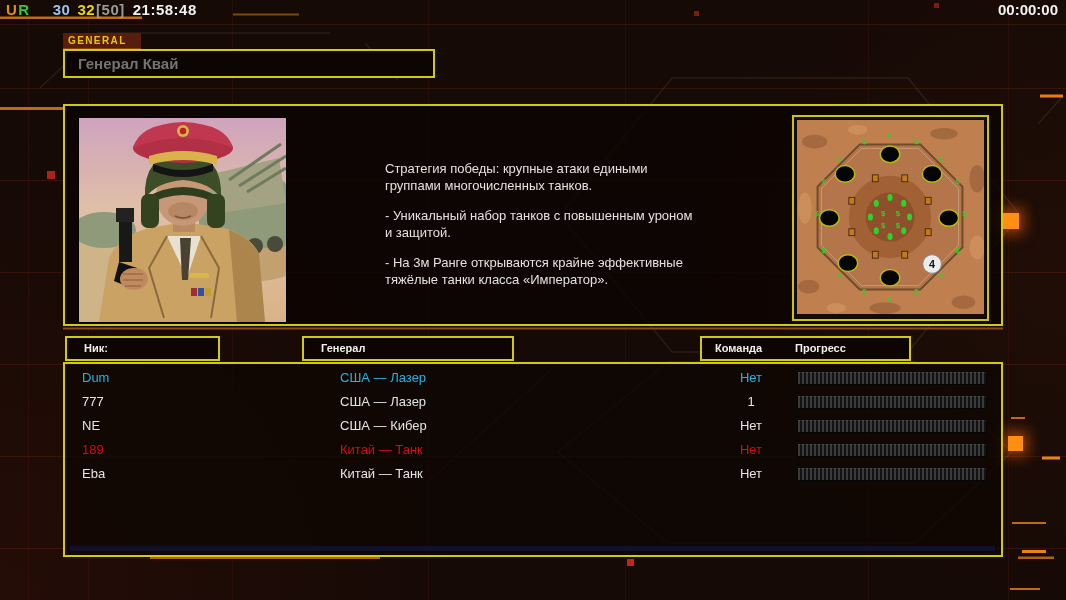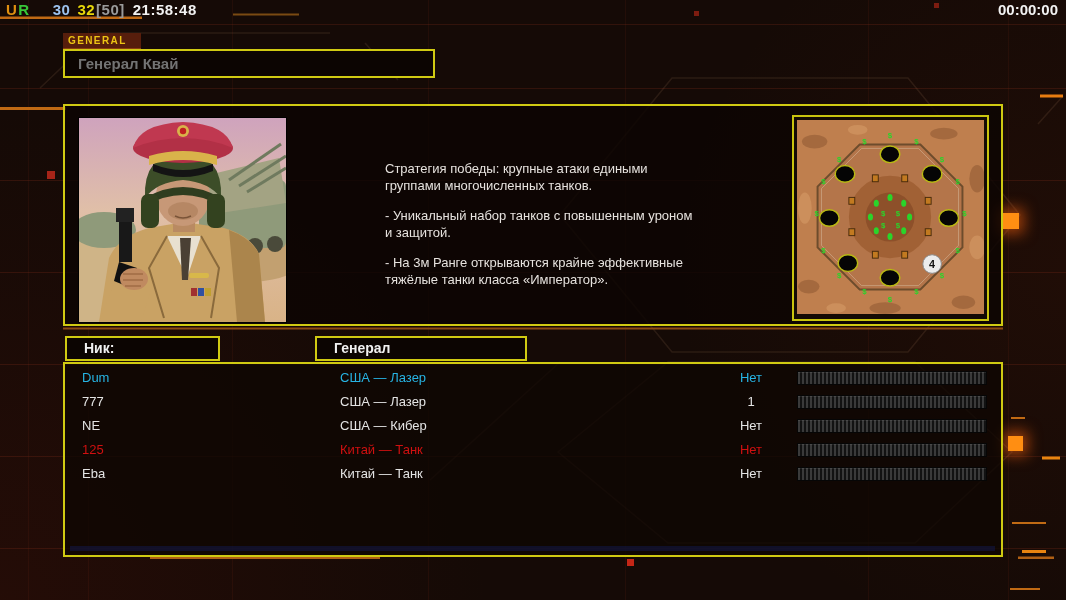--- a/index.html
+++ b/index.html
@@ -28,23 +28,23 @@
   
   .info-panel{left:63px;top:104px;width:940px;height:222px;border:2px solid #d0ca12;
     background:rgba(12,5,2,.82);box-sizing:border-box;z-index:3;}
   .portrait{left:78px;top:117px;width:207px;height:204px;border:1px solid #000;z-index:4;}
   .strategy{left:385px;top:160px;width:335px;color:#e6e2de;font-size:13px;line-height:17px;z-index:4;}
   .strategy p{margin:0 0 13px 0;white-space:pre-line;}
   .minimap-frame{left:792px;top:115px;width:197px;height:206px;border:2px solid #c9c40e;
     background:#140b05;padding:3px;box-sizing:border-box;z-index:4;}
   
   .hdr{border:2px solid #d0ca12;background:#0c0502;box-sizing:border-box;z-index:5;
-    font-size:14px;font-weight:bold;color:#f0f0f0;line-height:21px;}
+    font-size:11px;font-weight:bold;color:#f0f0f0;line-height:21px;}
   .hdr-nick{left:65px;top:336px;width:155px;height:25px;padding-left:17px;}
-  .hdr-general{left:315px;top:336px;width:212px;height:25px;padding-left:17px;}
+  .hdr-general{left:302px;top:336px;width:212px;height:25px;padding-left:17px;}
   .hdr-team{left:700px;top:336px;width:211px;height:25px;}
   .hdr-team .lbl-team{position:absolute;left:13px;top:0;line-height:21px;}
   .hdr-team .lbl-prog{position:absolute;left:93px;top:0;line-height:21px;}
   
   .table-panel{left:63px;top:362px;width:940px;height:195px;border:2px solid #d0ca12;
     background:rgba(14,6,3,.78);box-sizing:border-box;z-index:3;}
   .navy-strip{left:70px;top:546px;width:925px;height:5px;background:rgba(18,26,80,.5);z-index:4;}
   .rows{left:66px;top:366px;width:934px;z-index:5;}
   .player-row{position:relative;height:24px;font-size:13px;line-height:24px;color:#e4e4e4;text-decoration:underline;}
   .col-nick{position:absolute;left:16px;top:0;}
@@ -277,20 +277,24 @@
           <ellipse cx="52" cy="146" rx="10" ry="8.5"></ellipse>
         <ellipse cx="95" cy="161" rx="10" ry="8.5"></ellipse>
       </g>
       <circle cx="138" cy="147" r="9.5" fill="#ececec" stroke="#8a8a8a" stroke-width="1"></circle>
       <text x="138" y="151.5" font-family="Liberation Sans, sans-serif" font-size="11" font-weight="bold" fill="#111111" text-anchor="middle">4</text>
     </svg>
   </div>
 
   <div class="abs hdr hdr-nick">Ник:</div>
   <div class="abs hdr hdr-general">Генерал</div>
+  <div class="abs hdr hdr-team">
+    <span class="lbl-team">Команда</span>
+    <span class="lbl-prog">Прогресс</span>
+  </div>
 
   <div class="abs table-panel"></div>
   <div class="abs navy-strip"></div>
   <div class="abs rows">
     <div class="player-row">
       <span class="col-nick" style="color: rgb(39, 180, 228);">Dum</span>
       <span class="col-general" style="color: rgb(39, 180, 228);">США — Лазер</span>
       <span class="col-team" style="color: rgb(39, 180, 228);">Нет</span>
       <span class="col-progress">
           <span class="progress-fill" style="width: 0%;"></span>
@@ -309,21 +313,21 @@
     <div class="player-row">
       <span class="col-nick" style="color: rgb(228, 228, 228);">NE</span>
       <span class="col-general" style="color: rgb(228, 228, 228);">США — Кибер</span>
       <span class="col-team" style="color: rgb(228, 228, 228);">Нет</span>
       <span class="col-progress">
           <span class="progress-fill" style="width: 0%;"></span>
         </span>
     </div>
 
     <div class="player-row">
-      <span class="col-nick" style="color: rgb(208, 16, 16);">125</span>
+      <span class="col-nick" style="color: rgb(208, 16, 16);">189</span>
       <span class="col-general" style="color: rgb(208, 16, 16);">Китай — Танк</span>
       <span class="col-team" style="color: rgb(208, 16, 16);">Нет</span>
       <span class="col-progress">
           <span class="progress-fill" style="width: 0%;"></span>
         </span>
     </div>
 
     <div class="player-row">
       <span class="col-nick" style="color: rgb(228, 228, 228);">Eba</span>
       <span class="col-general" style="color: rgb(228, 228, 228);">Китай — Танк</span>

